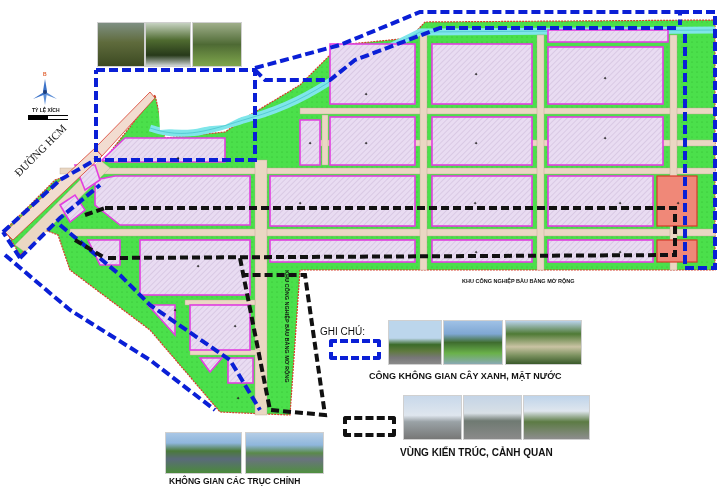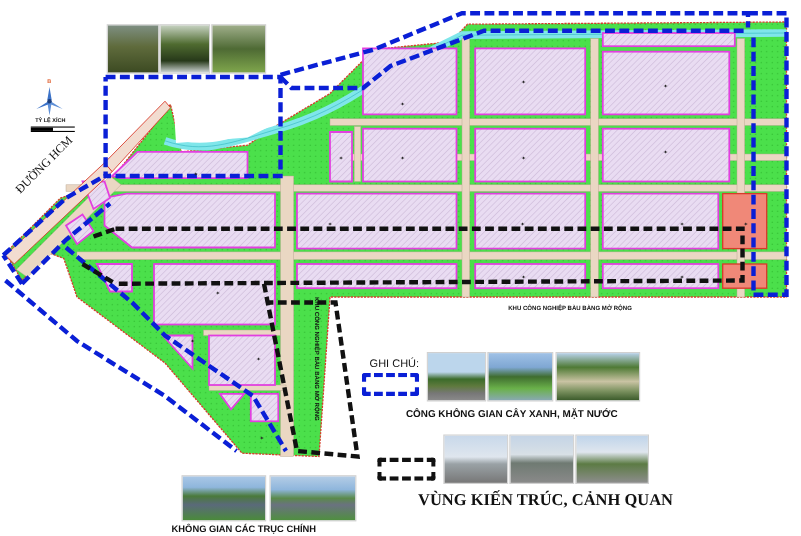--- a/index.html
+++ b/index.html
@@ -142,28 +142,28 @@
   <span class="compass-label" style="left:13px;top:-6px;color:#e06030;">B</span>
 </div>
 <div class="lbl" style="left:32px;top:107px;font-size:5px;">TỶ LỆ XÍCH</div>
 <div style="position:absolute;left:28px;top:115px;width:40px;height:3px;border-top:1px solid #000;border-bottom:1px solid #000;background:linear-gradient(90deg,#000 0 50%,#fff 50% 100%);"></div>
 
 <div class="lbl" style="left:12px;top:170px;font-size:11px;font-family:'Liberation Serif',serif;font-weight:normal;transform:rotate(-45deg);transform-origin:left top;">ĐƯỜNG HCM</div>
 
 <div class="lbl" style="left:462px;top:278px;font-size:5.5px;">KHU CÔNG NGHIỆP BÀU BÀNG MỞ RỘNG</div>
 <div class="lbl" style="left:290px;top:270px;font-size:5.5px;transform:rotate(90deg);transform-origin:left top;">KHU CÔNG NGHIỆP BÀU BÀNG MỞ RỘNG</div>
 
-<div class="lbl" style="left:336px;top:326px;font-size:10px;font-weight:normal;">GHI CHÚ:</div>
+<div class="lbl" style="left:320px;top:326px;font-size:10px;font-weight:normal;">GHI CHÚ:</div>
 <div class="legend-box" style="left:329px;top:339px;width:52px;height:21px;border:4px dashed #0a1fd6;"></div>
 <div class="photo" style="left:388px;top:320px;width:54px;height:45px;background:linear-gradient(180deg,#bcd6ec 0%,#bcd6ec 40%,#3b6b2a 55%,#5f7a3e 70%,#777 85%,#8a8a8a 100%);"></div>
 <div class="photo" style="left:443px;top:320px;width:60px;height:45px;background:linear-gradient(180deg,#9fc1e6 0%,#7fa7d3 30%,#3f6d2f 50%,#6ab14a 75%,#89a9b3 100%);"></div>
 <div class="photo" style="left:505px;top:320px;width:77px;height:45px;background:linear-gradient(180deg,#b9d2ea 0%,#4f7a35 30%,#c9c3a3 60%,#7c9260 80%,#3a5a2a 100%);"></div>
 <div class="lbl" style="left:369px;top:371px;font-size:9px;">CÔNG KHÔNG GIAN CÂY XANH, MẶT NƯỚC</div>
 
 <div class="legend-box" style="left:343px;top:416px;width:53px;height:21px;border:4px dashed #111;"></div>
 <div class="photo" style="left:403px;top:395px;width:59px;height:45px;background:linear-gradient(180deg,#c8d8ea 0%,#dfe6ee 45%,#9aa2a6 60%,#777 100%);"></div>
 <div class="photo" style="left:463px;top:395px;width:59px;height:45px;background:linear-gradient(180deg,#c4d4e6 0%,#d8e0e6 40%,#6f7a72 58%,#8a8a8a 100%);"></div>
 <div class="photo" style="left:523px;top:395px;width:67px;height:45px;background:linear-gradient(180deg,#bfd4ea 0%,#dfe6ee 35%,#5c7b44 60%,#8d8d8d 100%);"></div>
-<div class="lbl" style="left:380px;top:447px;font-size:15px;font-family:Liberation Serif, serif;">VÙNG KIẾN TRÚC, CẢNH QUAN</div>
+<div class="lbl" style="left:400px;top:447px;font-size:10px;">VÙNG KIẾN TRÚC, CẢNH QUAN</div>
 
 <div class="photo" style="left:165px;top:432px;width:77px;height:42px;background:linear-gradient(180deg,#a9c7e6 0%,#8fb6dc 25%,#4a7a3a 45%,#5a6a7a 65%,#4a8a3a 100%);"></div>
 <div class="photo" style="left:245px;top:432px;width:79px;height:42px;background:linear-gradient(180deg,#b4cde6 0%,#8fb6dc 30%,#5a8a4a 50%,#6a7280 65%,#4f8f3f 100%);"></div>
-<div class="lbl" style="left:156px;top:476px;font-size:8.5px;">KHÔNG GIAN CÁC TRỤC CHÍNH</div>
+<div class="lbl" style="left:169px;top:476px;font-size:8.5px;">KHÔNG GIAN CÁC TRỤC CHÍNH</div>
 
 </body></html>

